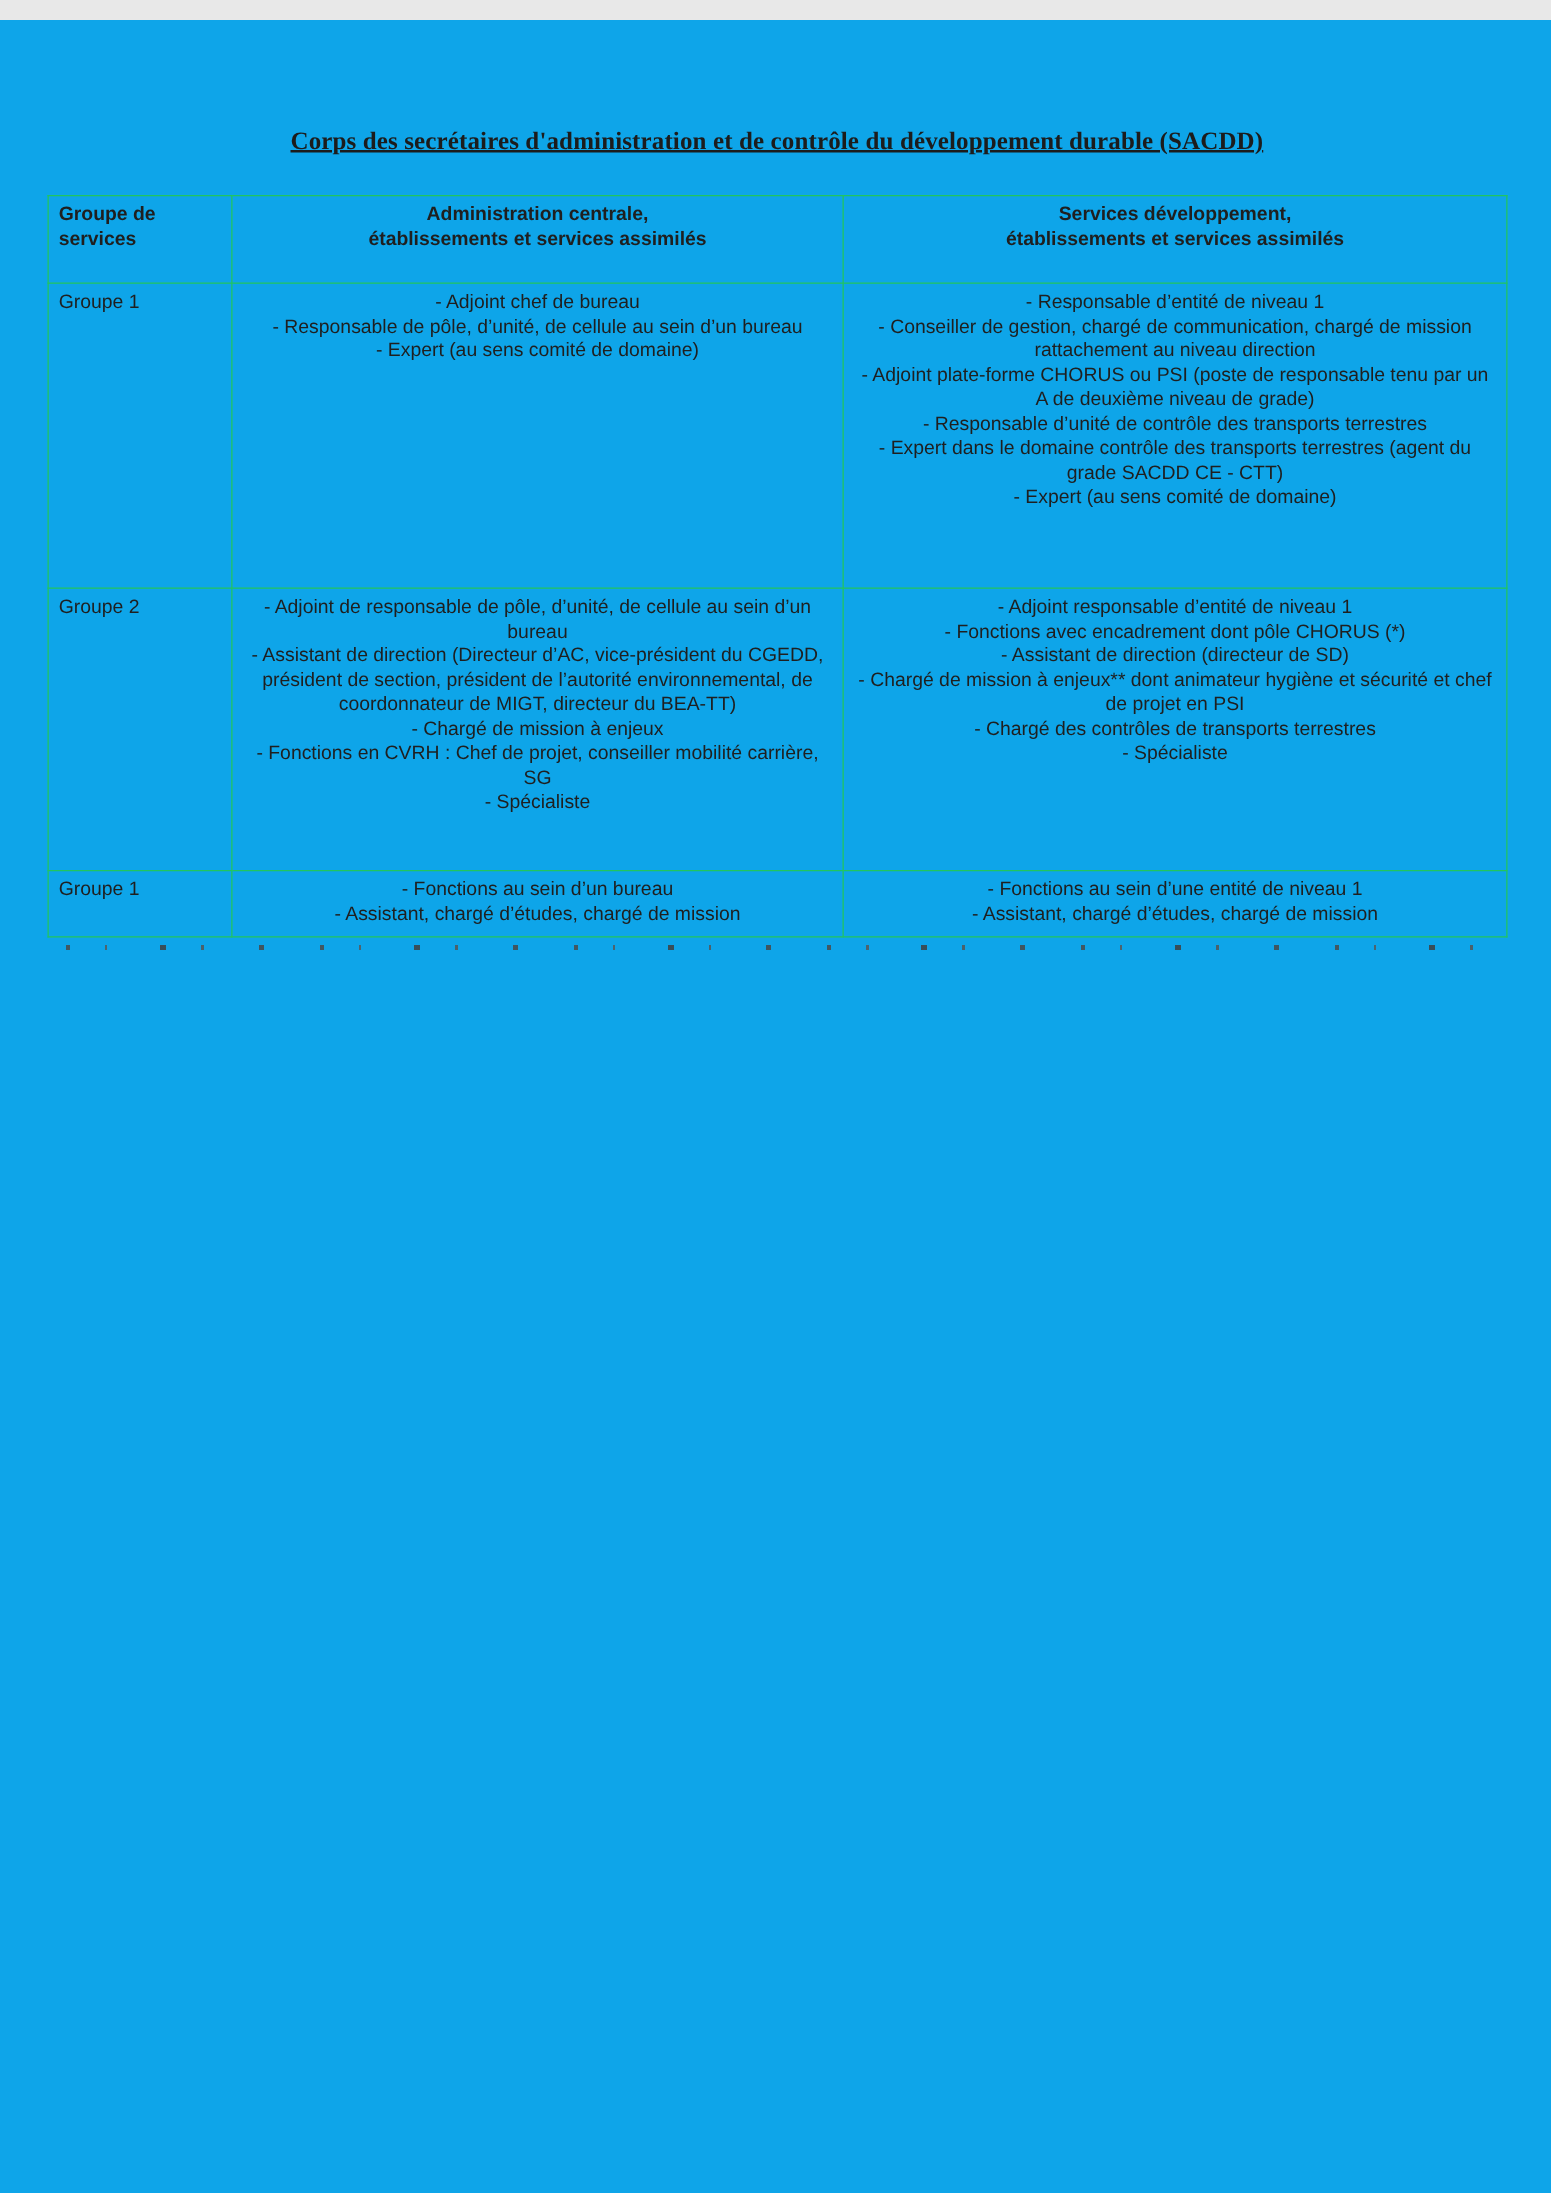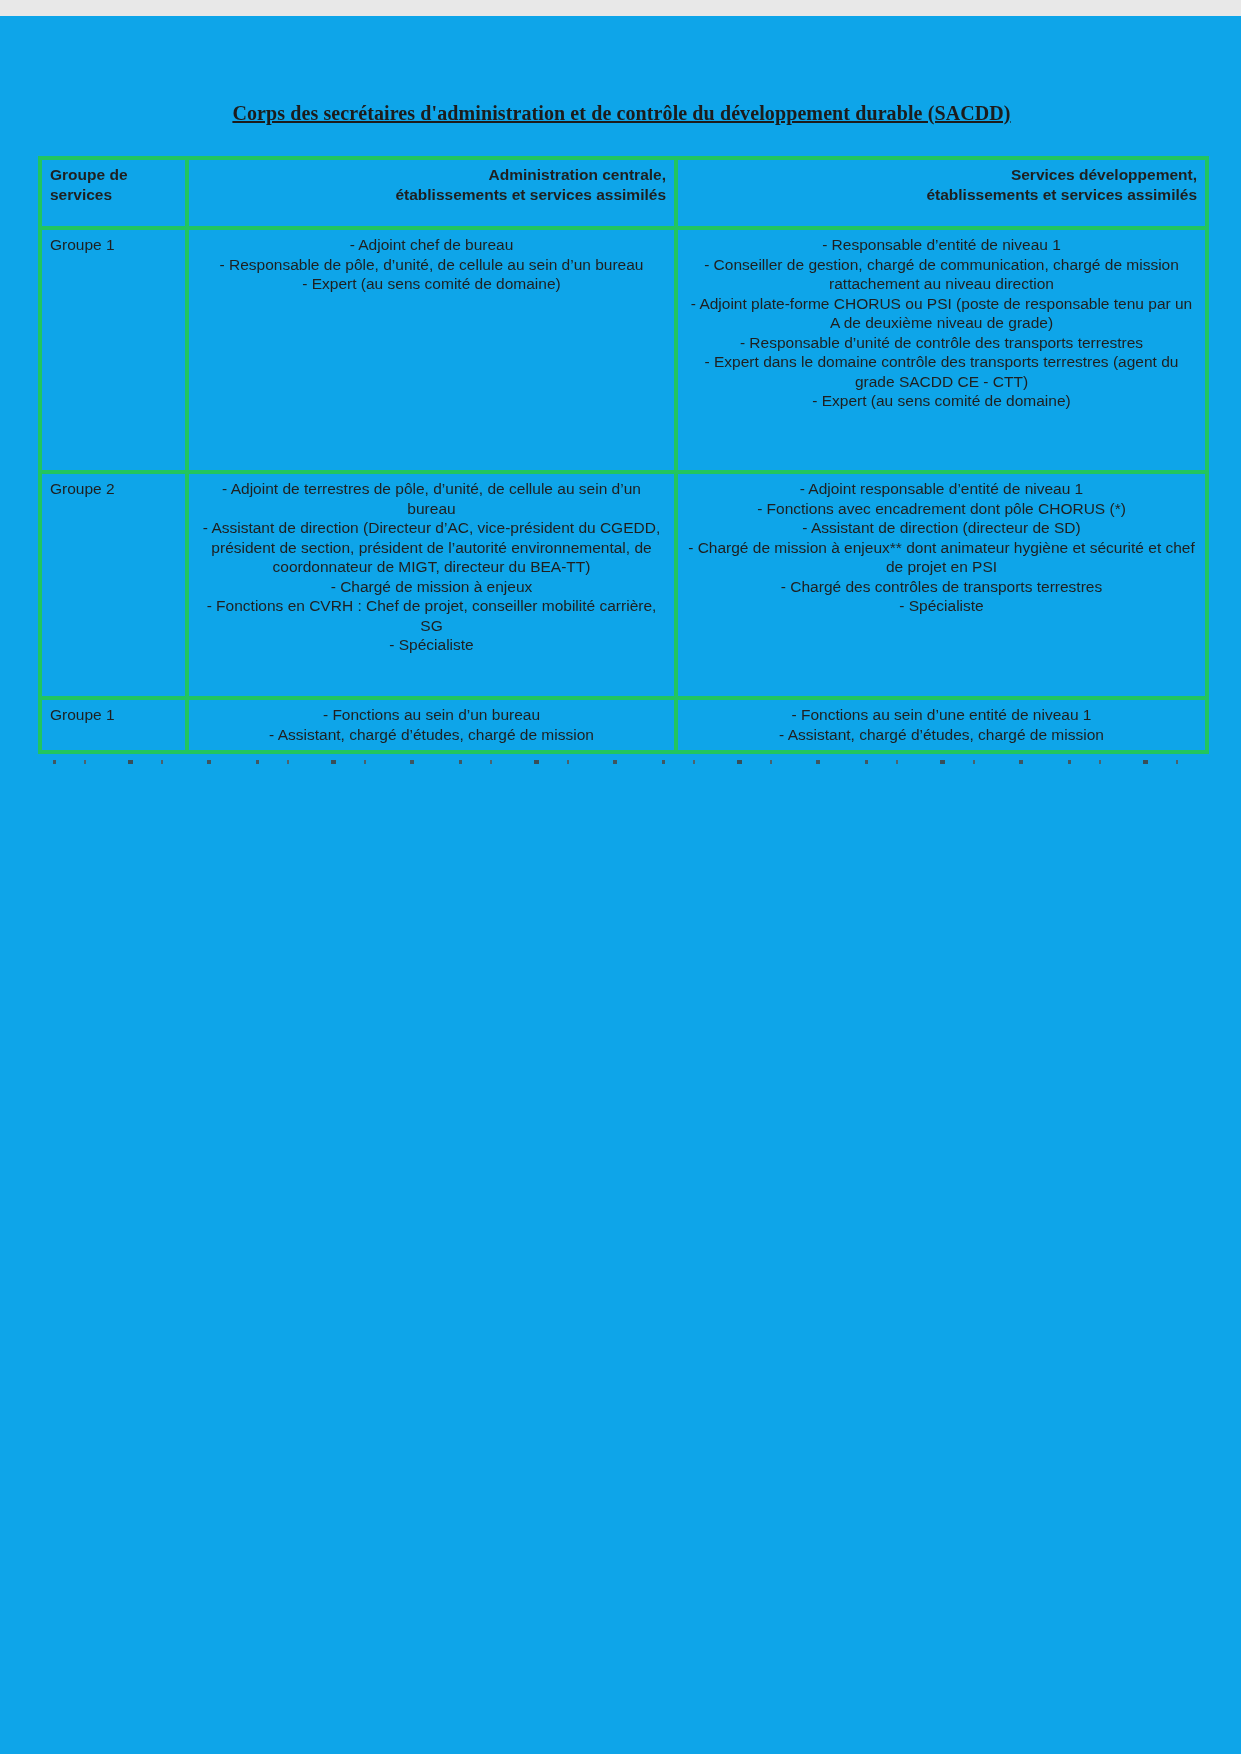--- a/index.html
+++ b/index.html
@@ -33,32 +33,32 @@
     margin-top:31px;
     border-collapse:collapse;
     width:1167px;
     table-layout:fixed;
     font-family:"Liberation Sans", sans-serif;
     font-size:15.5px;
     line-height:19.5px;
     color:#1f1f1f;
   }
   table.fn-table td, table.fn-table th{
-    border:4px solid #22c55e;
+    border:1px solid #22c55e;
     vertical-align:top;
     padding:5px 8px 6px 8px;
     box-sizing:border-box;
   }
   th.h-label{
     text-align:left;
     font-weight:bold;
     padding-top:7px;
   }
   th.h-col{
-    text-align:right;
+    text-align:center;
     font-weight:bold;
     padding-top:7px;
   }
   tr.hdr{height:70px;}
   tr.g1{height:244px;}
   tr.g2{height:226px;}
   tr.g3{height:53px;}
   td.label-cell{font-weight:normal;}
   .item{margin:0;text-align:center;}
   .clipped-line{
@@ -120,21 +120,21 @@
             <div class="item">- Conseiller de gestion, chargé de communication, chargé de mission rattachement au niveau direction</div>
             <div class="item">- Adjoint plate-forme CHORUS ou PSI (poste de responsable tenu par un A de deuxième niveau de grade)</div>
             <div class="item">- Responsable d’unité de contrôle des transports terrestres</div>
             <div class="item">- Expert dans le domaine contrôle des transports terrestres (agent du grade SACDD CE - CTT)</div>
             <div class="item">- Expert (au sens comité de domaine)</div>
           </td>
         </tr>
         <tr class="g2">
           <td class="label-cell">Groupe 2</td>
           <td>
-            <div class="item">- Adjoint de terrestres de pôle, d’unité, de cellule au sein d’un bureau</div>
+            <div class="item">- Adjoint de responsable de pôle, d’unité, de cellule au sein d’un bureau</div>
             <div class="item">- Assistant de direction (Directeur d’AC, vice-président du CGEDD, président de section, président de l’autorité environnemental, de coordonnateur de MIGT, directeur du BEA-TT)</div>
             <div class="item">- Chargé de mission à enjeux</div>
             <div class="item">- Fonctions en CVRH : Chef de projet, conseiller mobilité carrière, SG</div>
             <div class="item">- Spécialiste</div>
           </td>
           <td>
             <div class="item">- Adjoint responsable d’entité de niveau 1</div>
             <div class="item">- Fonctions avec encadrement dont pôle CHORUS (*)</div>
             <div class="item">- Assistant de direction (directeur de SD)</div>
             <div class="item">- Chargé de mission à enjeux** dont animateur hygiène et sécurité et chef de projet en PSI</div>

